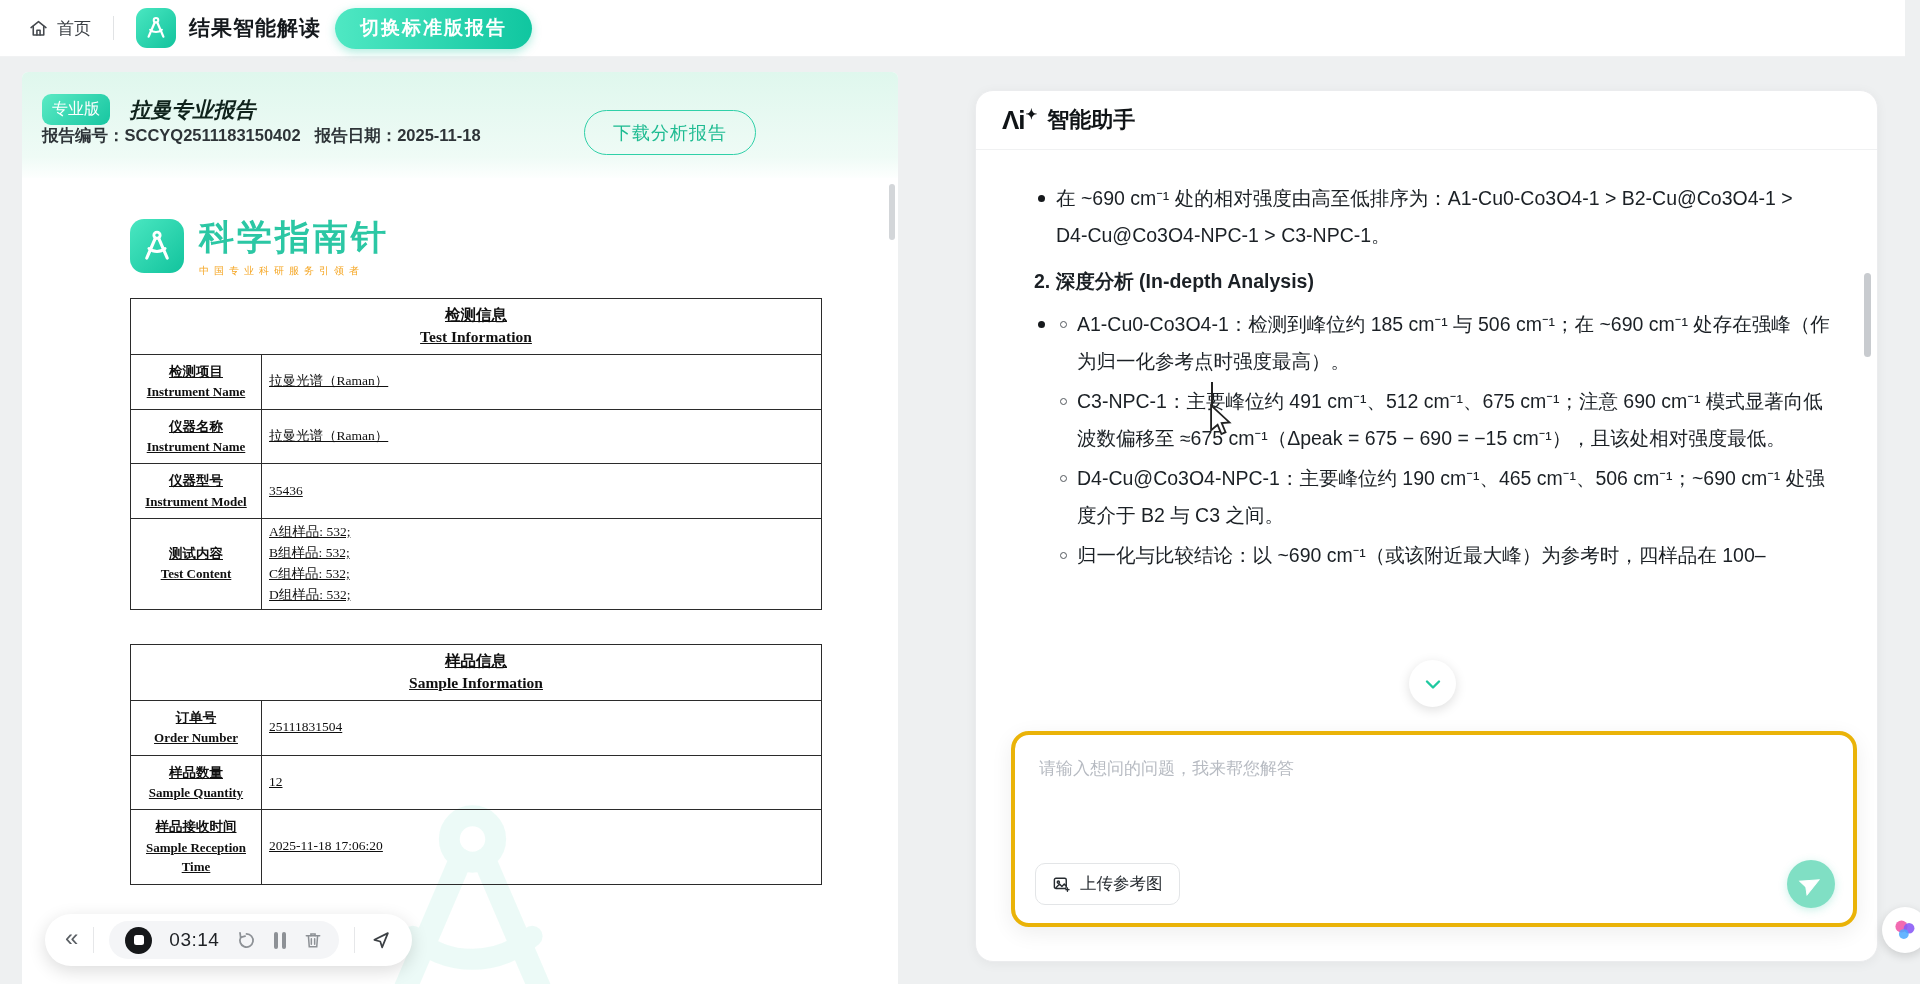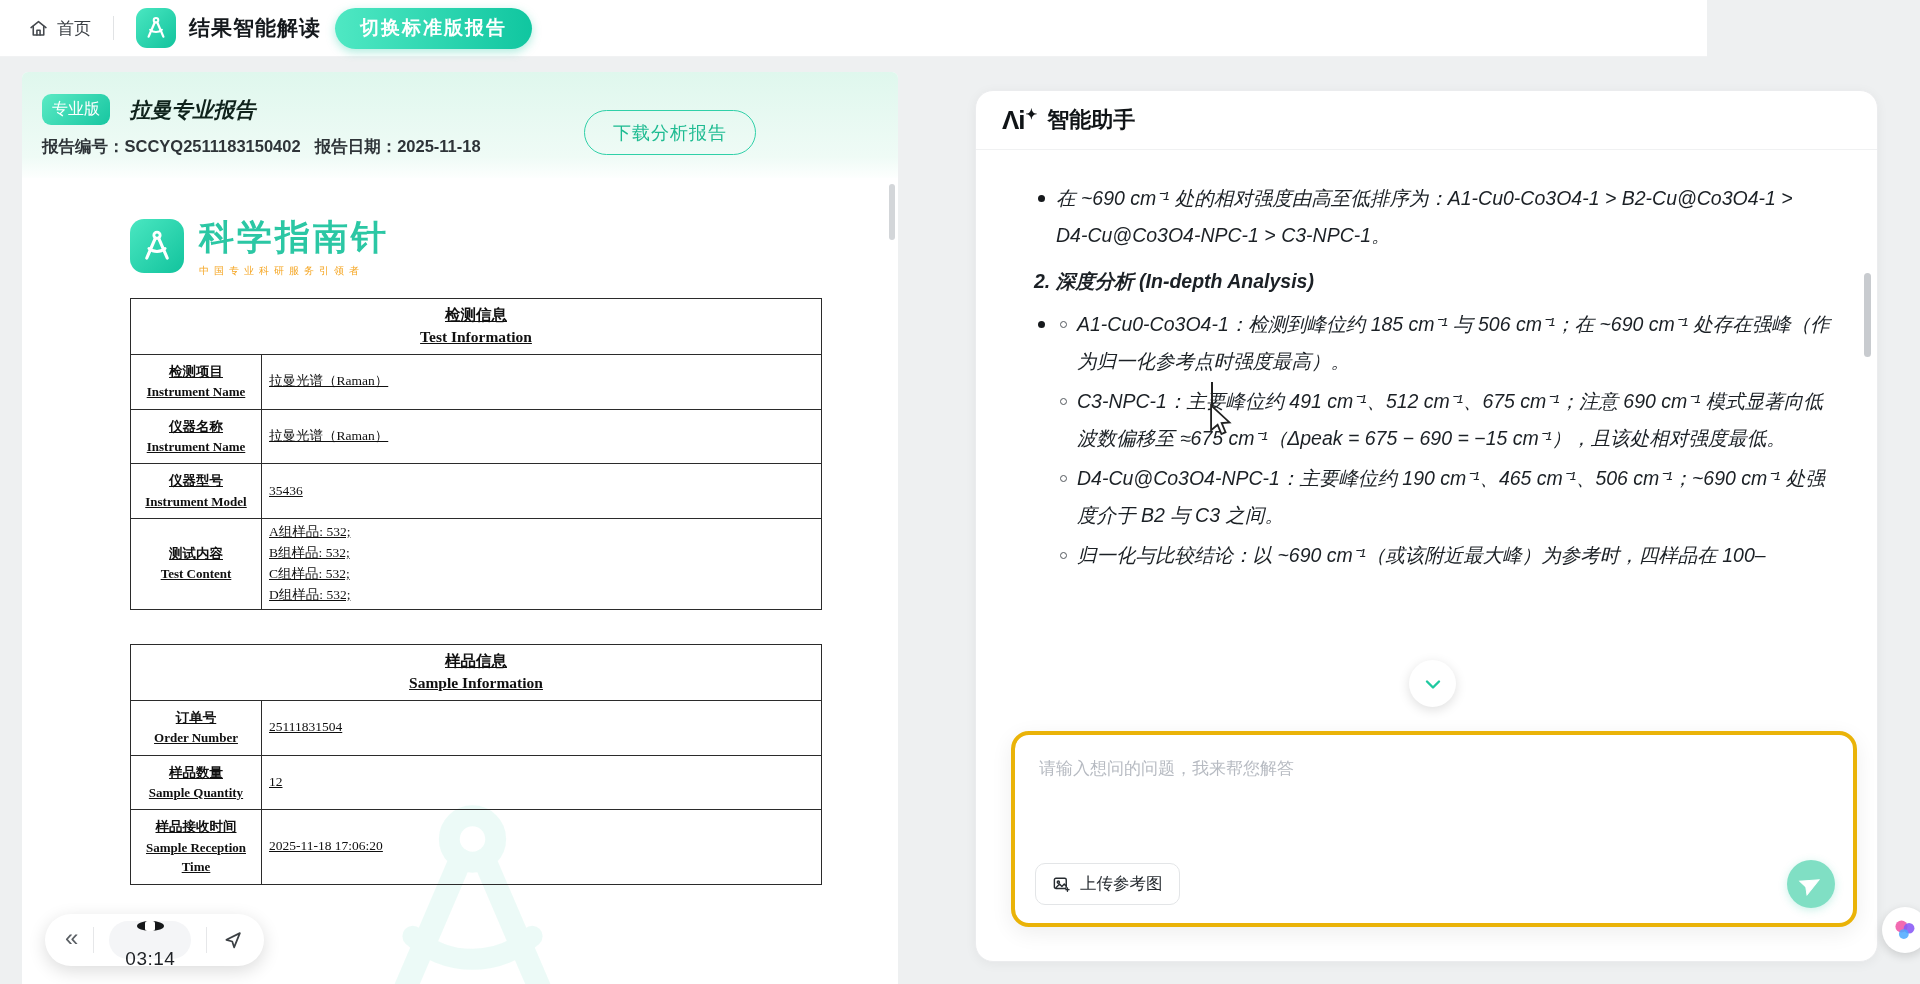--- a/index.html
+++ b/index.html
@@ -1,39 +1,39 @@
 <!DOCTYPE html>
 <html><head>
 <meta charset="utf-8">
 <style>
   * { margin:0; padding:0; box-sizing:border-box; }
   html,body { width:1920px; height:984px; overflow:hidden; background:#eef0f1;
     font-family:"Liberation Sans", sans-serif; color:#1c2126; }
 
   
-  .topbar { position:absolute; top:0; left:0; width:1707px; height:57px; background:#fff;
+  .topbar { position:absolute; top:0; left:0; width:1905px; height:57px; background:#fff;
     display:flex; align-items:center; padding-left:28px; border-bottom:1px solid #f1f2f3; z-index:30; }
   .home { display:flex; align-items:center; gap:8px; font-size:17px; color:#3a3f44; cursor:pointer; }
   .topbar .vdiv { width:1px; height:24px; background:#e1e3e5; margin:0 22px; }
   .applogo { width:40px; height:40px; border-radius:11px;
     background:linear-gradient(135deg,#4ae7c1,#12c39d); display:flex; align-items:center; justify-content:center; color:#fff; }
   .apptitle { font-size:21px; font-weight:700; color:#15191d; margin-left:13px; letter-spacing:1px; }
   .switch-btn { margin-left:14px; height:41px; border:none; border-radius:21px; padding:0 25px;
     background:linear-gradient(90deg,#4fe8c3,#10c6a0); color:#fff; font-size:19px; font-weight:700;
     letter-spacing:2px; box-shadow:0 3px 10px rgba(23,200,160,.35); cursor:pointer; font-family:inherit; }
 
   
   .report-panel { position:absolute; left:22px; top:72px; width:876px; bottom:0; background:#fff;
     border-radius:6px 6px 0 0; overflow:hidden; z-index:5; }
   .report-head { height:106px; background:linear-gradient(180deg,#dff7ed 0%,#effbf6 80%,#fdfffe 100%);
     position:relative; padding:22px 0 0 20px; }
   .pro-badge { display:inline-block; background:linear-gradient(135deg,#5beac4,#17c6a1); color:#fff;
     font-size:16px; padding:5px 10px; border-radius:9px; vertical-align:middle; }
   .report-title { display:inline-block; font-size:21px; font-weight:700; color:#10231c; margin-left:15px; vertical-align:middle;font-style:italic; }
-  .report-meta { margin-top:11px; font-size:16.5px; font-weight:700; color:#2e3438; }
+  .report-meta { font-size:16.5px; font-weight:700; color:#2e3438; }
   .report-meta .gap { display:inline-block; width:14px; }
   .download-btn { position:absolute; right:142px; top:38px; height:45px; padding:0 28px;
     background:transparent; border:1.5px solid #2fd0a8; border-radius:23px; color:#1dbb91;
     font-size:18px; letter-spacing:1px; cursor:pointer; font-family:inherit; }
 
   .doc-area { position:relative; height:calc(100% - 106px); background:#fff; }
   .doc-logo-row { display:flex; align-items:center; gap:15px; padding:36px 0 0 108px; position:relative; z-index:2; }
   .doc-logo-sq { width:54px; height:54px; border-radius:14px;
     background:linear-gradient(135deg,#4ae7c1,#12c39d); display:flex; align-items:center; justify-content:center; color:#fff; }
   .doc-logo-name { font-size:35px; font-weight:700; color:#2bc7a4; letter-spacing:3px; }
@@ -51,39 +51,39 @@
   td.val { font-size:13.5px; padding:3px 7px; vertical-align:middle; white-space:pre-line; line-height:1.55; }
 
   .watermark { position:absolute; left:318px; top:608px; width:265px; height:265px; color:#1fc9a0; opacity:.08; z-index:1; }
   .left-scrollthumb { position:absolute; right:3px; top:112px; width:6px; height:56px; background:#d3d6d9; border-radius:3px; z-index:6; }
 
   
   .recorder { position:absolute; left:45px; top:914px; height:52px; background:#fff; border-radius:26px;
     box-shadow:0 5px 18px rgba(0,0,0,.14); display:flex; align-items:center; padding:0 20px; gap:15px; z-index:40; }
   .rec-collapse { font-size:24px; color:#5a5f64; line-height:1; cursor:pointer; padding-bottom:4px; }
   .rec-div { width:1px; height:26px; background:#e6e7e9; }
-  .rec-pill { background:#f4f5f7; border-radius:19px; height:38px; display:flex; align-items:center; gap:17px; padding:0 16px;flex-direction:column; }
+  .rec-pill { background:#f4f5f7; border-radius:19px; height:38px; display:flex; align-items:center; gap:17px; padding:0 16px; }
   .rec-stop { width:27px; height:27px; border-radius:50%; background:#16181a; display:flex; align-items:center; justify-content:center; cursor:pointer; }
   .rec-stop i { display:block; width:10px; height:10px; background:#fff; border-radius:2.5px; }
   .rec-time { font-size:19px; color:#1e2125; letter-spacing:.5px; }
   .rec-icon { color:#8d9196; display:flex; cursor:pointer; }
   .rec-pause { display:flex; gap:4.5px; cursor:pointer; }
   .rec-pause i { width:3.5px; height:17px; background:#8d9196; border-radius:2px; }
 
   
   .ai-panel { position:absolute; left:975px; top:90px; width:903px; height:872px; background:#fff;
     border:1px solid #ebecee; border-radius:18px; box-shadow:0 2px 12px rgba(0,0,0,.05); z-index:10; }
   .ai-head { height:59px; border-bottom:1px solid #f0f1f2; display:flex; align-items:center; padding-left:26px; gap:11px; }
   .ai-logo { font-size:26px; font-weight:800; color:#101417; letter-spacing:-1px; }
   .ai-logo .star { font-size:14px; vertical-align:super; margin-left:1px; }
   .ai-title { font-size:22px; font-weight:700; color:#101417; }
 
   .ai-content { position:absolute; top:60px; left:0; right:26px; height:608px; overflow:hidden;
     padding:26px 0 0 0; font-size:19.5px; color:#1b2025; }
-  .ai-item { position:relative; line-height:37px; margin:3px 0;font-style:italic; }
+  .ai-item { position:relative; line-height:37px; margin:3px 0; }
   .ai-item.heading { margin:9px 0 6px 58px; font-weight:700; }
   .ai-item.bullet  { padding-left:80px; }
   .ai-item.subbullet { padding-left:101px; }
   .marker { position:absolute; top:15px; }
   .marker.bullet { left:62px; width:7px; height:7px; border-radius:50%; background:#16191c; }
   .marker.subbullet { left:84px; width:7px; height:7px; border-radius:50%; border:1.6px solid #54595e; background:transparent; }
   .ai-text { max-width:762px; }
 
   .ai-scrollthumb { position:absolute; right:6px; top:182px; width:7px; height:84px; background:#c8cbcf; border-radius:4px; }
 

